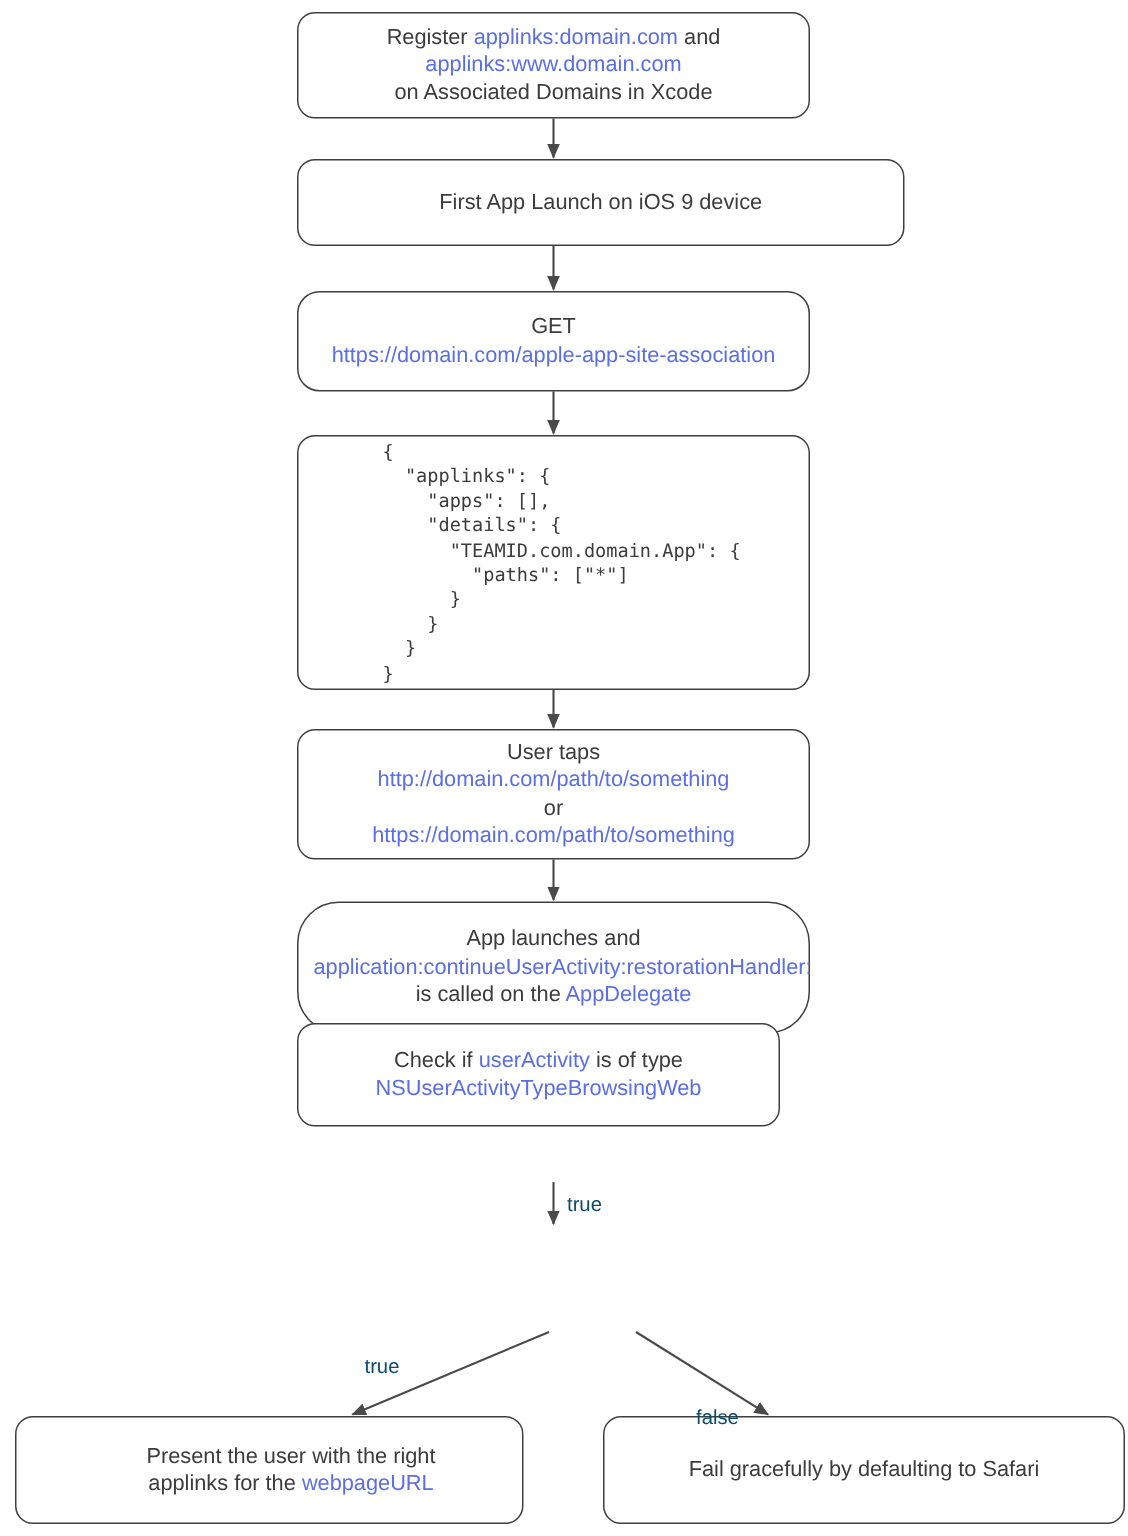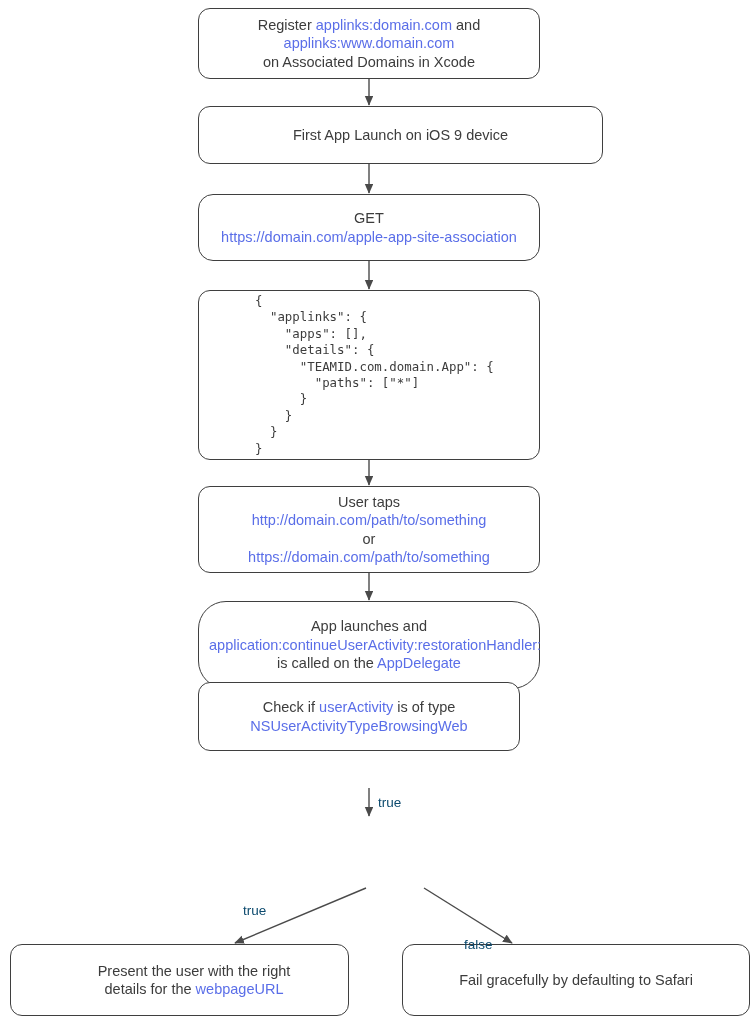--- a/index.html
+++ b/index.html
@@ -148,21 +148,21 @@
     <div class="inner">
         <div><span>Check if </span><span class="lk">userActivity</span><span> is of type</span></div>
         <div><span class="lk">NSUserActivityTypeBrowsingWeb</span></div>
       </div>
   </div>
 
 
   <div class="node" style="left:10px; top:944px; width:339px; height:72px;padding-left:39px;">
     <div class="inner">
         <div><span>Present the user with the right</span></div>
-        <div><span>details for the </span><span class="lk">webpageURL</span></div>
+        <div><span>applinks for the </span><span class="lk">webpageURL</span></div>
       </div>
   </div>
 
   <div class="node" style="left:402px; top:944px; width:348px; height:72px;">
     <div class="inner">
         <div><span>Fail gracefully by defaulting to Safari</span></div>
       </div>
   </div>
 
   <div class="edge-label" style="left:378px; top:795px;">true</div>

